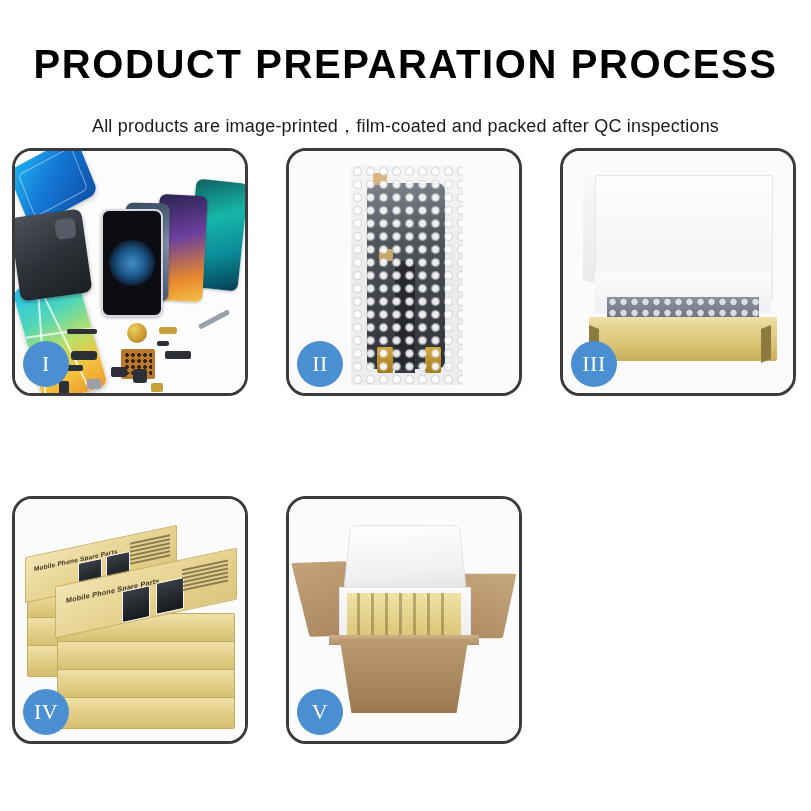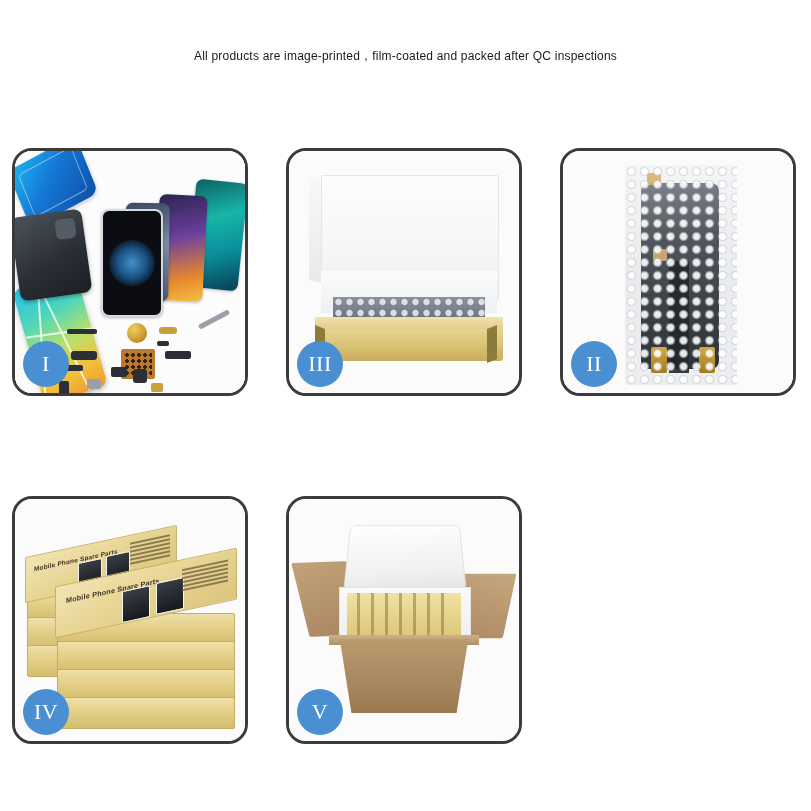--- a/index.html
+++ b/index.html
@@ -24,23 +24,23 @@
   .title {
     font-family: "Liberation Sans", sans-serif;
     font-size: 40px;
     font-weight: bold;
     color: #000000;
     letter-spacing: 1.6px;
     line-height: 1;
     white-space: nowrap;
   }
   .subtitle {
-    margin-top: 4px;
+    margin-top: 30px;
     font-family: "Liberation Sans", sans-serif;
-    font-size: 12px;
+    font-size: 18px;
     font-weight: normal;
     color: #1a1a1a;
     letter-spacing: 0.2px;
     white-space: nowrap;
   }
 
   
   .grid {
     position: absolute;
     top: 148px;
@@ -391,20 +391,21 @@
   .p6-tape {
     position: absolute; width: 17px; height: 22px;
     background: rgba(150,124,88,.65);
     border-radius: 1px;
   }
 </style>
 </head>
 <body>
 
 <div class="header">
+  <div class="title">PRODUCT PREPARATION PROCESS</div>
   <div class="subtitle">All products are image-printed，film-coated and packed after QC inspections</div>
 </div>
 
 <div class="grid">
 
   <div class="panel">
     <div class="panel-inner">
       <div class="stage">
         <div class="p1-bg"></div>
 
@@ -438,49 +439,49 @@
         <div class="cmp gold" style="left:136px;top:232px;width:12px;height:9px"></div>
         <div class="cmp silver" style="right:14px;top:166px;width:34px;height:5px;transform:rotate(-28deg);border-radius:3px"></div>
       </div>
     </div>
     <div class="badge">I</div>
   </div>
 
   <div class="panel">
     <div class="panel-inner">
       <div class="stage">
+        <div class="p2-bag">
+          <div class="p2-screen"></div>
+          <div class="p2-flex"></div>
+          <div class="p2-conn" style="left:26px;top:182px"></div>
+          <div class="p2-conn" style="left:74px;top:182px"></div>
+          <div class="p2-tape"></div>
+          <div class="p2-tape" style="top:84px;left:28px"></div>
+          <div class="p2-bubbles"></div>
+        </div>
+      </div>
+    </div>
+    <div class="badge">II</div>
+  </div>
+
+  <div class="panel">
+    <div class="panel-inner">
+      <div class="stage">
         <div class="p3-lid-flapL"></div>
         <div class="p3-lid-flapR"></div>
         <div class="p3-lid-back"></div>
         <div class="p3-foam"></div>
         <div class="p3-wrap"></div>
         <div class="p3-tray-side"></div>
         <div class="p3-tray-front"></div>
         <div class="p3-corner-l"></div>
         <div class="p3-corner-r"></div>
       </div>
     </div>
     <div class="badge">III</div>
-  </div>
-
-  <div class="panel">
-    <div class="panel-inner">
-      <div class="stage">
-        <div class="p2-bag">
-          <div class="p2-screen"></div>
-          <div class="p2-flex"></div>
-          <div class="p2-conn" style="left:26px;top:182px"></div>
-          <div class="p2-conn" style="left:74px;top:182px"></div>
-          <div class="p2-tape"></div>
-          <div class="p2-tape" style="top:84px;left:28px"></div>
-          <div class="p2-bubbles"></div>
-        </div>
-      </div>
-    </div>
-    <div class="badge">II</div>
   </div>
 
   <div class="panel">
     <div class="panel-inner">
       <div class="stage">
         <div class="p4-stack">
 
           <div class="p4-box" style="left:6px;  top:74px;  width:118px;"></div>
           <div class="p4-box" style="left:6px;  top:102px; width:118px;"></div>
           <div class="p4-box" style="left:6px;  top:130px; width:118px;"></div>

